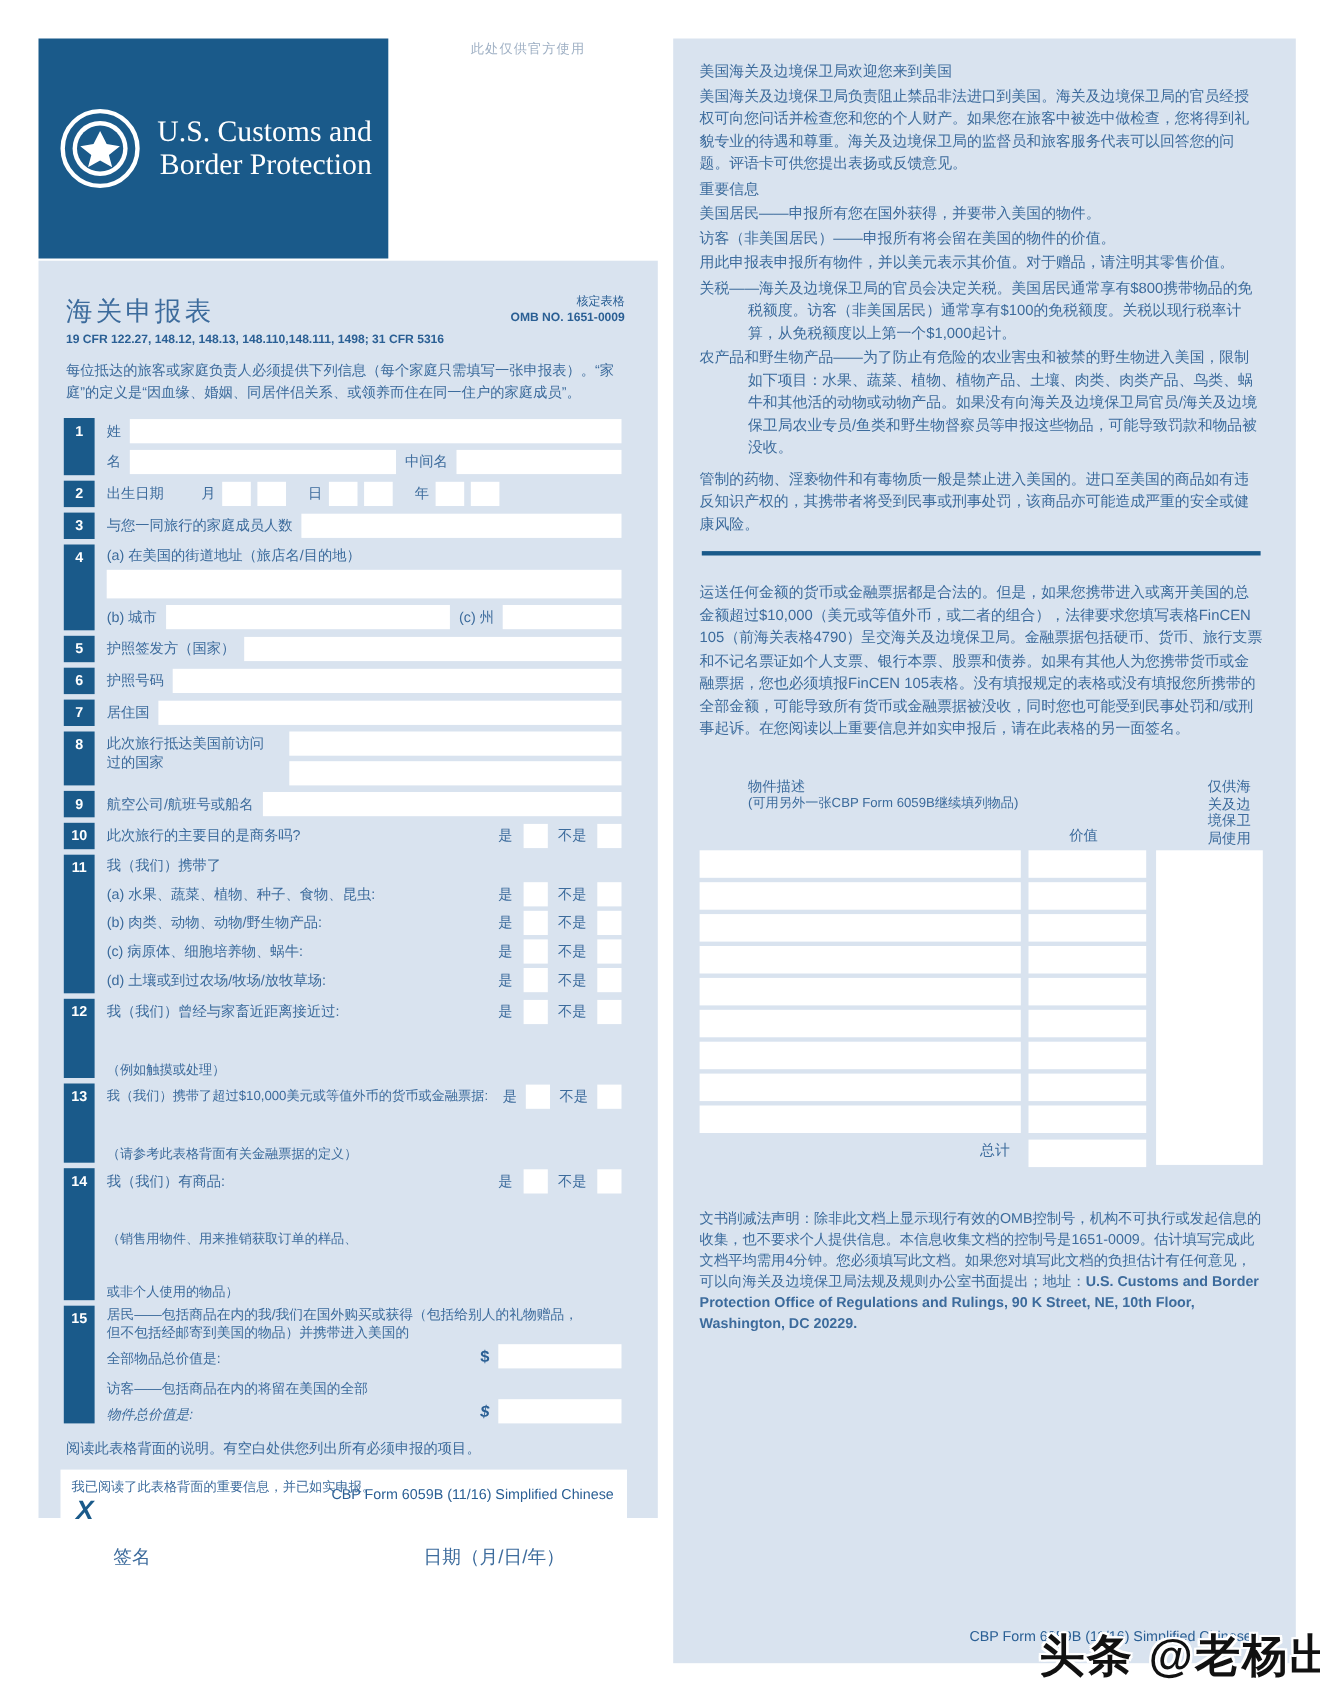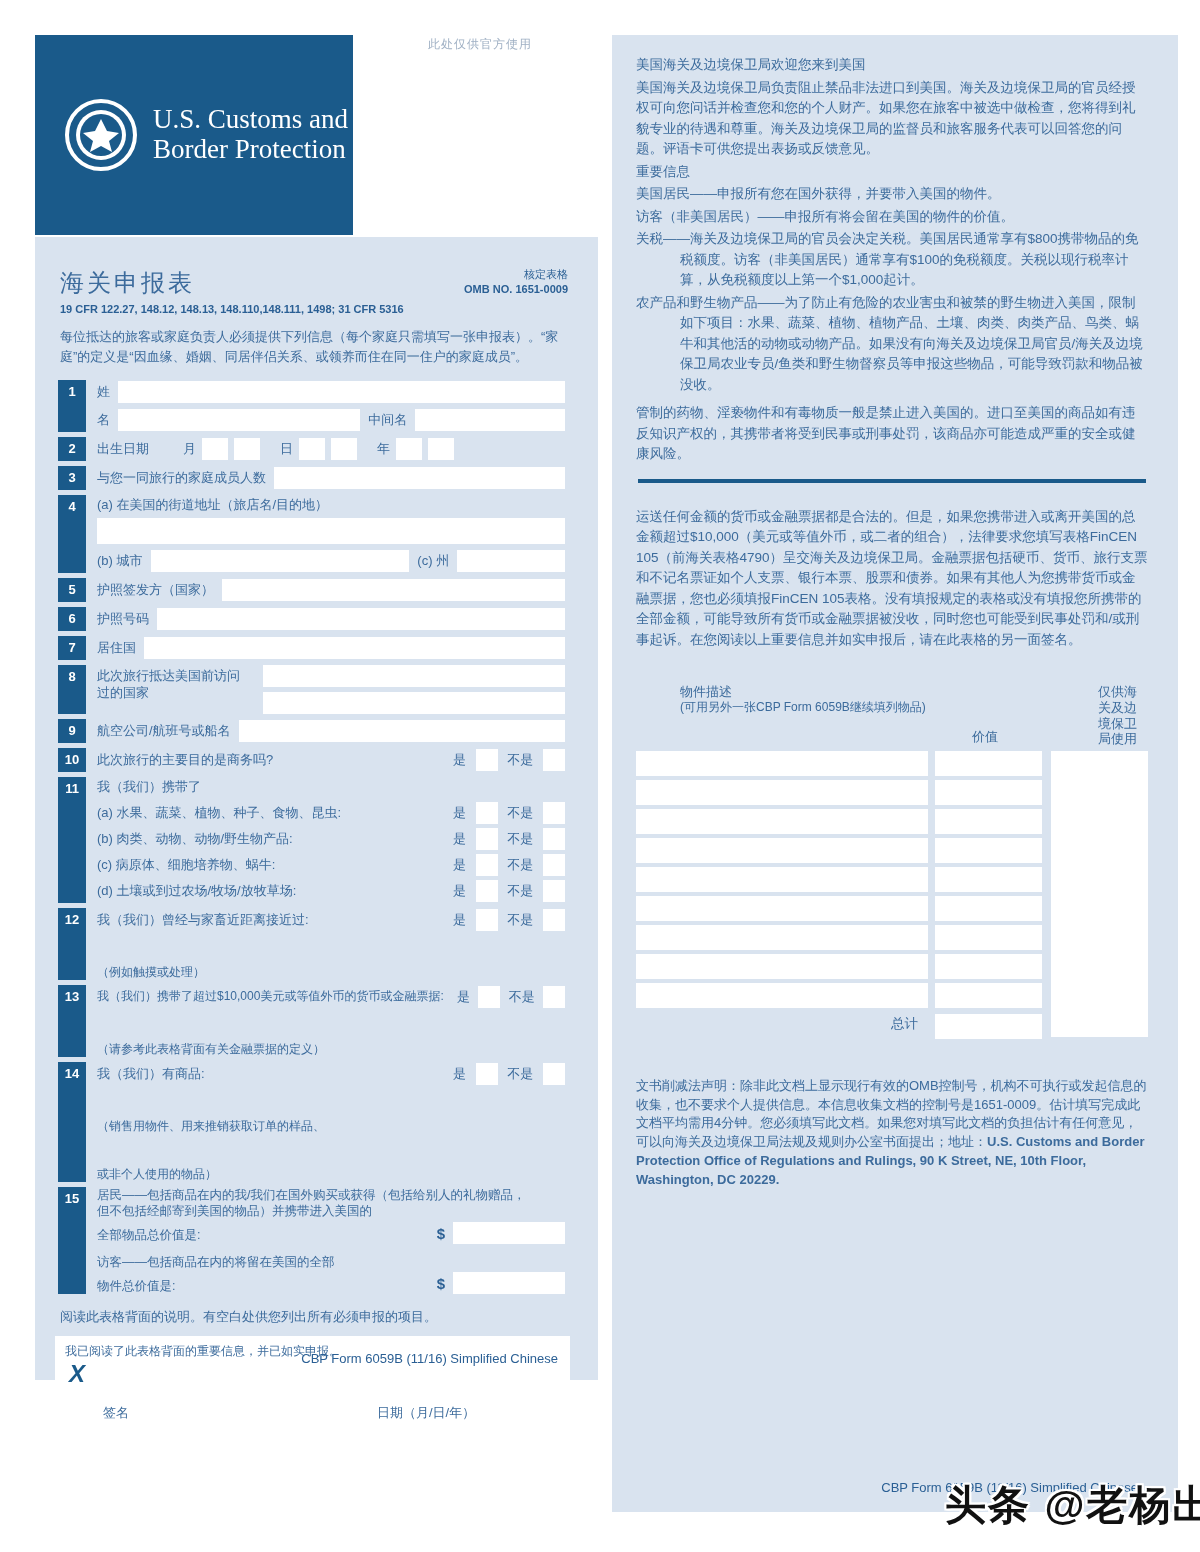--- a/index.html
+++ b/index.html
@@ -4,21 +4,21 @@
 <style>
   :root{
     --brand:#1a5a8a; --panel:#d9e3ef; --txt:#3c6b9c; --dark:#2a5f94; --note:#9fb0c4;
   }
   *{margin:0;padding:0;box-sizing:border-box;}
   body{width:1200px;height:1552px;position:relative;background:#ffffff;
        font-family:"Liberation Sans","DejaVu Sans",sans-serif;color:var(--txt);overflow:hidden;}
 
   
   .logo-box{position:absolute;left:35px;top:35px;width:318px;height:200px;background:var(--brand);
-            display:flex;align-items:center;padding-left:28px;gap:14px;}
+            display:flex;align-items:center;padding-left:18px;gap:14px;text-align:right;}
   .seal{flex:0 0 auto;}
   .logo-text{color:#fff;font-family:"Liberation Serif","DejaVu Serif",serif;font-size:27px;line-height:1.1;}
   .official-note{position:absolute;left:428px;top:36px;font-size:12px;color:var(--note);letter-spacing:1px;}
 
   
   .panel{position:absolute;background:var(--panel);}
   .left-panel{left:35px;top:237px;width:563px;height:1143px;}
   .right-panel{left:612px;top:35px;width:566px;height:1477px;padding:20px 30px 0 24px;font-size:13.5px;line-height:1.52;}
 
   
@@ -42,21 +42,21 @@
   .small-note{font-size:12px;line-height:1.25;margin-top:33px;}
   .yn{flex:0 0 112px;display:flex;align-items:center;justify-content:space-between;margin-left:auto;}
   .cb{width:22px;height:22px;background:#fff;}
   .dbox{width:26px;height:22px;background:#fff;}
   .dollar{font-weight:bold;font-size:15px;color:var(--dark);}
   .money{width:112px;flex:0 0 112px;background:#fff;height:22px;}
   .q15line{display:flex;align-items:flex-end;gap:8px;min-height:22px;}
   .readback{margin:14px 30px 0 25px;font-size:13px;}
   .sigbox{margin:10px 28px 0 20px;background:#fff;height:62px;padding:7px 10px;font-size:12px;}
   .xmark{font-size:24px;font-weight:bold;font-style:italic;color:var(--brand);margin-top:2px;margin-left:4px;line-height:1;}
-  .siglabels{display:flex;margin:6px 28px 0 68px;font-size:13px;}
+  .siglabels{display:flex;margin:6px 28px 0 68px;font-size:17px;}
   .siglabels .date{margin-left:248px;}
   .panel-footer{position:absolute;bottom:14px;right:40px;font-size:13px;color:var(--dark);}
 
   
   .rp p{margin-bottom:2px;}
   .hang{padding-left:44px;text-indent:-44px;}
   .divider{height:4px;background:var(--brand);margin:14px 2px 24px 2px;}
   .gthead{display:flex;margin-top:34px;font-size:13px;line-height:1.2;margin-left:44px;}
   .gh-desc{flex:0 0 292px;}
   .gh-desc .sub{font-size:12px;}
@@ -340,21 +340,21 @@
       <div class="qnum">15</div>
       <div class="qbody" style="font-size:12.5px;">
         <div>居民——包括商品在内的我/我们在国外购买或获得（包括给别人的礼物赠品，</div>
         <div>但不包括经邮寄到美国的物品）并携带进入美国的</div>
         <div class="q15line" style="margin-top:2px;">
           <span>全部物品总价值是:</span>
           <span class="dollar" style="margin-left:auto;">$</span>
           <span class="money"></span>
         </div>
         <div style="margin-top:10px;">访客——包括商品在内的将留在美国的全部</div>
-        <div class="q15line" style="margin-top:2px;">
+        <div class="q15line" style="margin-top:2px;font-style:italic;">
           <span>物件总价值是:</span>
           <span class="dollar" style="margin-left:auto;">$</span>
           <span class="money"></span>
         </div>
       </div>
     </div>
 
   </div>
 
   <div class="readback">阅读此表格背面的说明。有空白处供您列出所有必须申报的项目。</div>
@@ -371,20 +371,21 @@
   <div class="panel-footer">CBP Form 6059B (11/16) Simplified Chinese</div>
 </div>
 
 <div class="panel right-panel rp">
 
   <p>美国海关及边境保卫局欢迎您来到美国</p>
   <p>美国海关及边境保卫局负责阻止禁品非法进口到美国。海关及边境保卫局的官员经授权可向您问话并检查您和您的个人财产。如果您在旅客中被选中做检查，您将得到礼貌专业的待遇和尊重。海关及边境保卫局的监督员和旅客服务代表可以回答您的问题。评语卡可供您提出表扬或反馈意见。</p>
   <p>重要信息</p>
   <p>美国居民——申报所有您在国外获得，并要带入美国的物件。</p>
   <p>访客（非美国居民）——申报所有将会留在美国的物件的价值。</p>
+  <p class="hang">用此申报表申报所有物件，并以美元表示其价值。对于赠品，请注明其零售价值。</p>
   <p class="hang">关税——海关及边境保卫局的官员会决定关税。美国居民通常享有$800携带物品的免税额度。访客（非美国居民）通常享有$100的免税额度。关税以现行税率计算，从免税额度以上第一个$1,000起计。</p>
   <p class="hang">农产品和野生物产品——为了防止有危险的农业害虫和被禁的野生物进入美国，限制如下项目：水果、蔬菜、植物、植物产品、土壤、肉类、肉类产品、鸟类、蜗牛和其他活的动物或动物产品。如果没有向海关及边境保卫局官员/海关及边境保卫局农业专员/鱼类和野生物督察员等申报这些物品，可能导致罚款和物品被没收。</p>
   <p style="margin-top:8px;">管制的药物、淫亵物件和有毒物质一般是禁止进入美国的。进口至美国的商品如有违反知识产权的，其携带者将受到民事或刑事处罚，该商品亦可能造成严重的安全或健康风险。</p>
 
   <div class="divider"></div>
 
   <p>运送任何金额的货币或金融票据都是合法的。但是，如果您携带进入或离开美国的总金额超过$10,000（美元或等值外币，或二者的组合），法律要求您填写表格FinCEN 105（前海关表格4790）呈交海关及边境保卫局。金融票据包括硬币、货币、旅行支票和不记名票证如个人支票、银行本票、股票和债券。如果有其他人为您携带货币或金融票据，您也必须填报FinCEN 105表格。没有填报规定的表格或没有填报您所携带的全部金额，可能导致所有货币或金融票据被没收，同时您也可能受到民事处罚和/或刑事起诉。在您阅读以上重要信息并如实申报后，请在此表格的另一面签名。</p>
 
   <div class="gthead">
     <div class="gh-desc">

